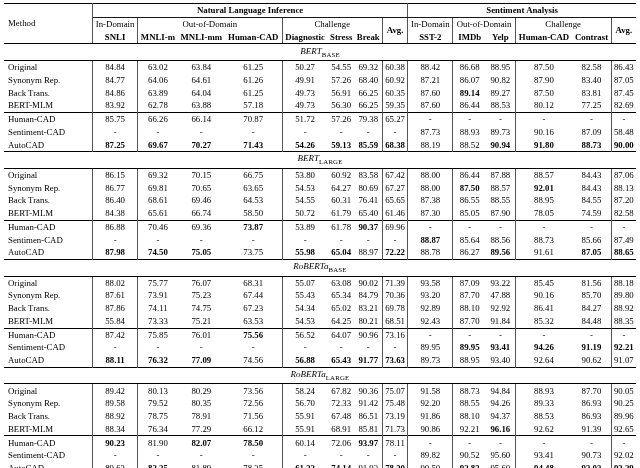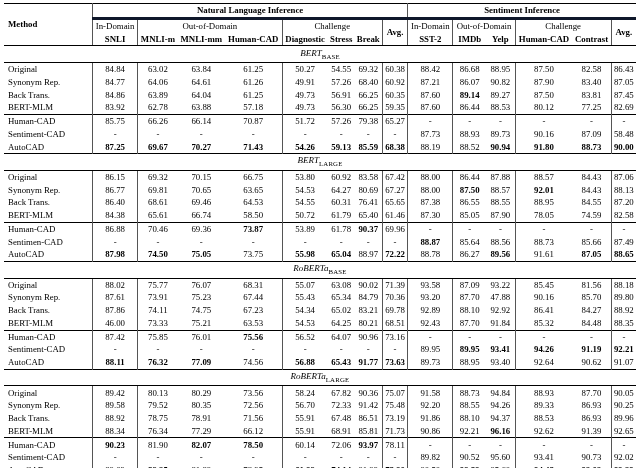--- a/index.html
+++ b/index.html
@@ -7,24 +7,24 @@
     width:640px;height:468px;overflow:hidden;background:#ffffff;color:#000;
     font-family:"Liberation Serif","DejaVu Serif",serif;
   }
   .wrap{padding:3px 4px 0 4px;}
   table{
     border-collapse:collapse;width:632px;margin:0 auto;
     font-size:8.8px;line-height:1.18;
     border-top:1.6px solid #000;border-bottom:1.6px solid #000;
   }
   th,td{padding:1.2px 1.5px;text-align:center;white-space:nowrap;font-weight:400;}
-  th.top{font-weight:700;border-bottom:3px solid #0f172a;}
+  th.top{font-weight:700;border-bottom:1px solid #0f172a;}
   th.grp{font-weight:400;}
   th.avgh{font-weight:700;}
-  th.methodh{font-weight:700;}
+  th.methodh{font-weight:400;}
   .hb{border-bottom:1px solid #000;}
   .leafh{font-weight:700;}
   .b{font-weight:700;}
   .sepr{border-right:1px solid #555;}
   .method-col{text-align:left;padding-left:4px;padding-right:8px;width:76px;}
   tr.secrow td{
     border-top:1px solid #000;border-bottom:1px solid #000;
     font-style:italic;font-size:9px;padding:1.4px 0;
   }
   tr.secrow sub{font-style:normal;font-size:6.8px;letter-spacing:.2px;}
@@ -32,21 +32,21 @@
 </style>
 </head>
 <body>
 
 <div class="wrap">
   <table>
       <thead>
         <tr>
           <th class="methodh method-col sepr hb" rowspan="3">Method</th>
           <th class="top sepr" colspan="8">Natural Language Inference</th>
-          <th class="top" colspan="6">Sentiment Inference</th>
+          <th class="top" colspan="6">Sentiment Analysis</th>
         </tr>
         <tr>
           <th class="grp sepr" colspan="1">In-Domain</th>
           <th class="grp sepr" colspan="3">Out-of-Domain</th>
           <th class="grp sepr" colspan="3">Challenge</th>
           <th class="avgh hb sepr" rowspan="2">Avg.</th>
           <th class="grp sepr" colspan="1">In-Domain</th>
           <th class="grp sepr" colspan="2">Out-of-Domain</th>
           <th class="grp sepr" colspan="2">Challenge</th>
           <th class="avgh hb" rowspan="2">Avg.</th>
@@ -364,21 +364,21 @@
           <td class="sepr">69.78</td>
           <td class="sepr">92.89</td>
           <td>88.10</td>
           <td class="sepr">92.92</td>
           <td>86.41</td>
           <td class="sepr">84.27</td>
           <td>88.92</td>
         </tr>
         <tr>
           <td class="method-col sepr">BERT-MLM</td>
-          <td class="sepr">46.00</td>
+          <td class="sepr">55.84</td>
           <td>73.33</td>
           <td>75.21</td>
           <td class="sepr">63.53</td>
           <td>54.53</td>
           <td>64.25</td>
           <td class="sepr">80.21</td>
           <td class="sepr">68.51</td>
           <td class="sepr">92.43</td>
           <td>87.70</td>
           <td class="sepr">91.84</td>

